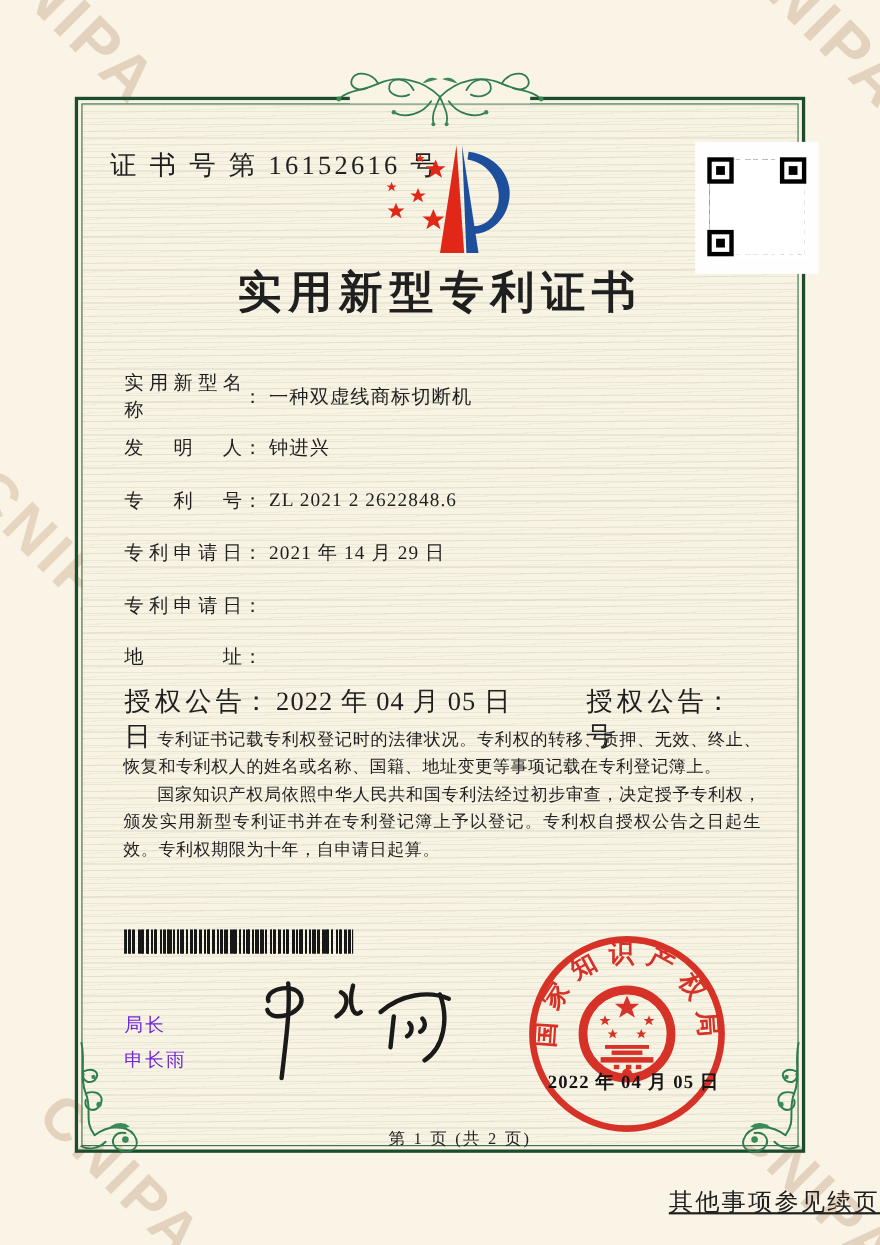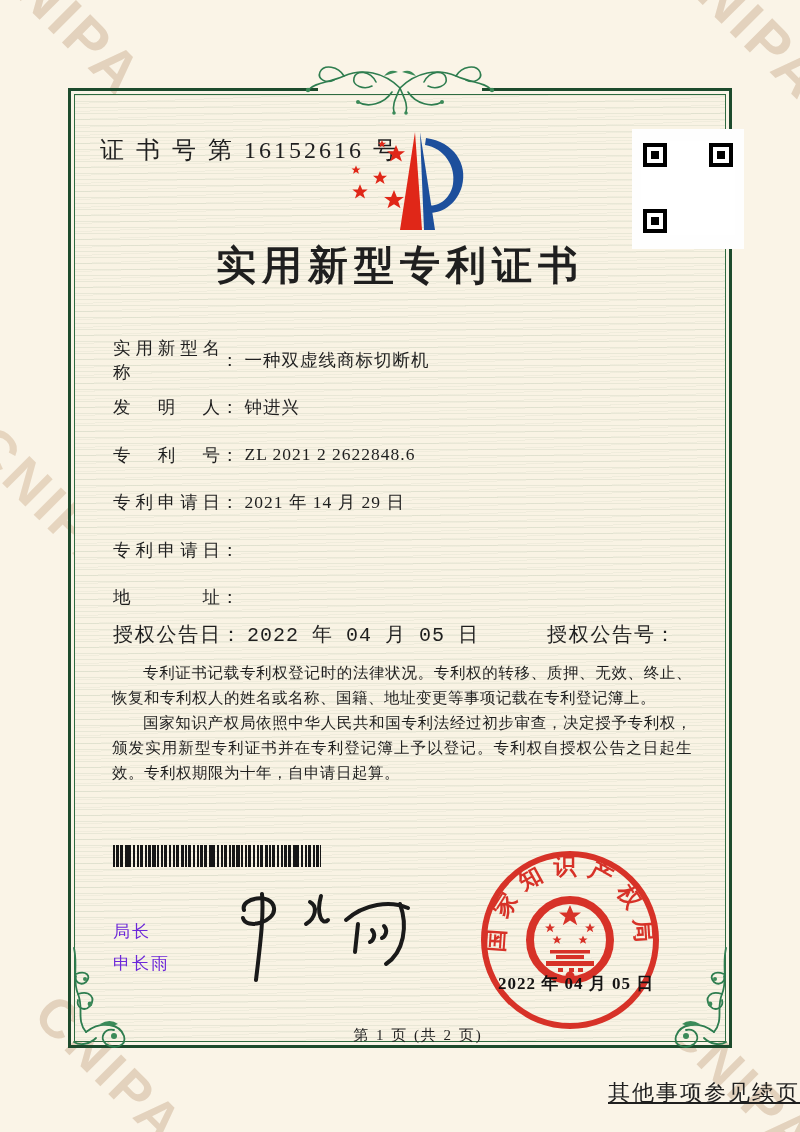--- a/index.html
+++ b/index.html
@@ -67,21 +67,21 @@
   }
   
   .fields { position:absolute; left:113px; top:336px; width:584px; }
   .field-row { display:flex; align-items:center; height:47.5px; font-size:17.5px; }
   .field-label {
     display:inline-block; width:108px; text-align:justify; text-align-last:justify;
     letter-spacing:1px; flex:none;
   }
   .field-colon { flex:none; margin-right:6px; }
   .field-value { letter-spacing:1px; }
-  .grant-row { display:flex; font-size:20px; height:47.5px;font-family:Liberation Mono, monospace; }
+  .grant-row { display:flex; font-size:24px; height:47.5px; }
   .grant-pair { display:flex; }
   .grant-pair .field-label { width:108px; }
   .grant-pair.right { margin-left:68px; }
   
   .paras { position:absolute; left:112px; top:660px; width:580px; font-size:15.5px; line-height:25px; }
   .paras p { text-indent:2em; text-align:justify; letter-spacing:0.5px; }
   
   .barcode {
     position:absolute; left:113px; top:845px; width:208px; height:22px;
     background:

